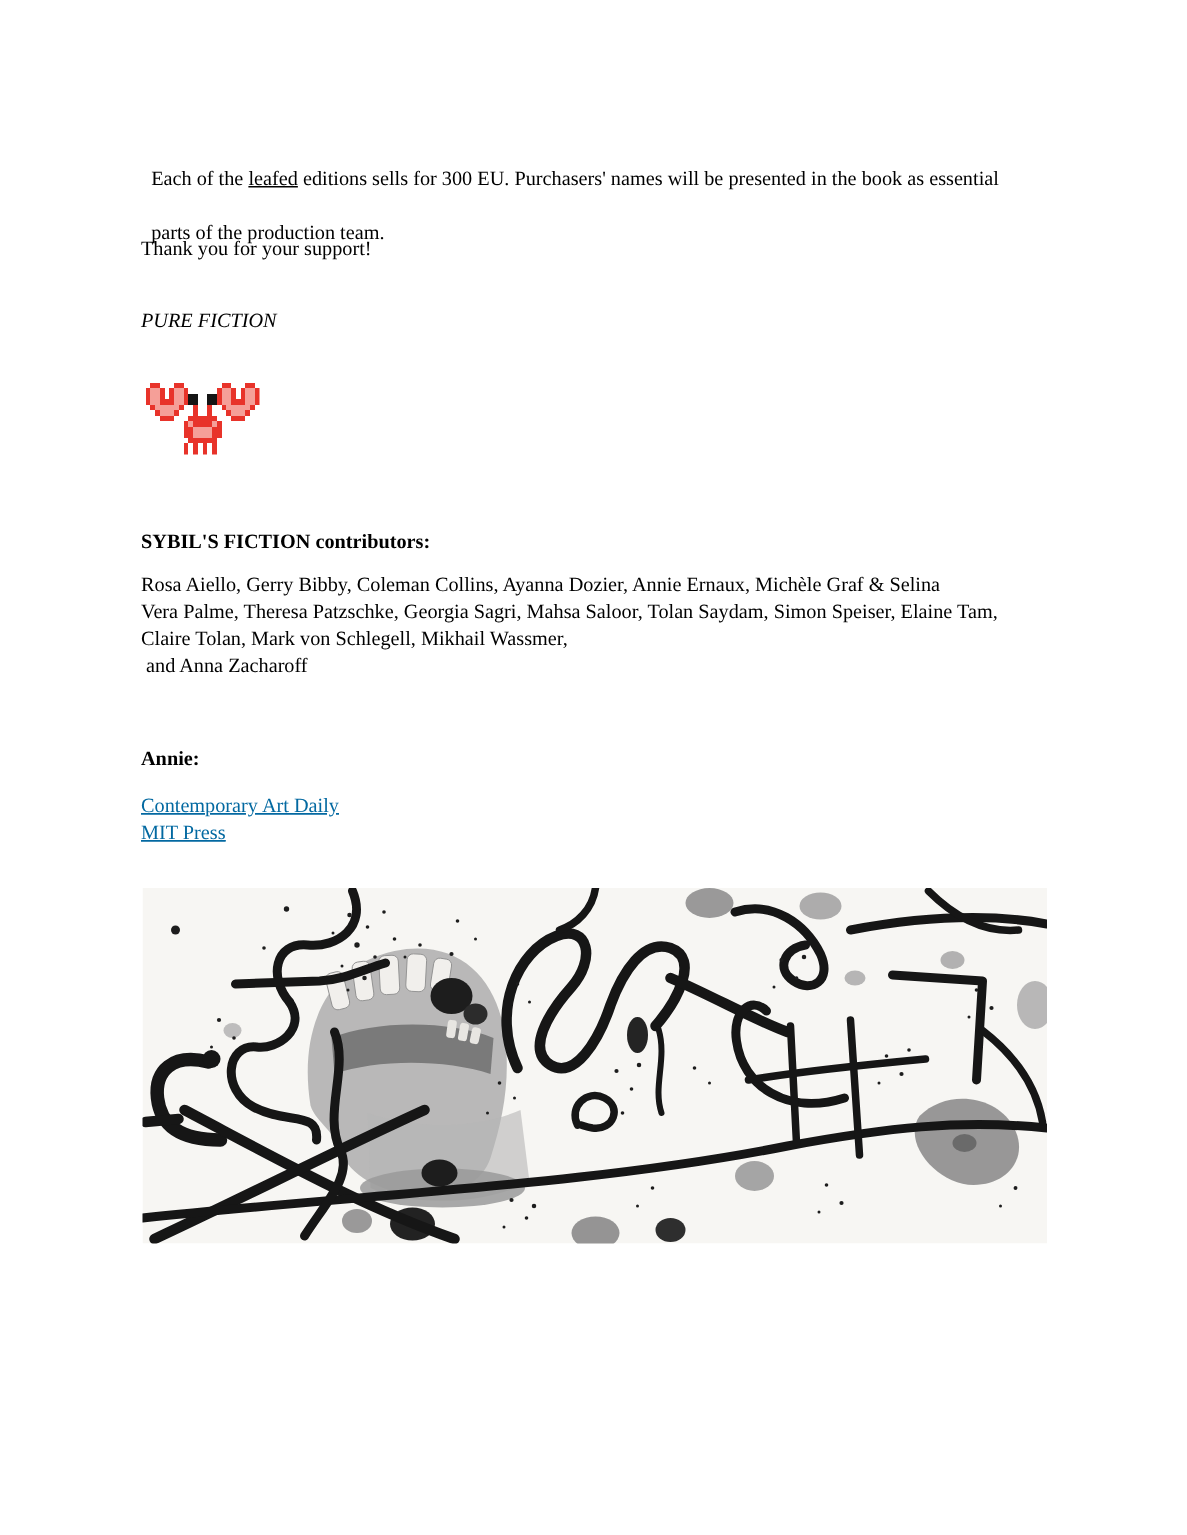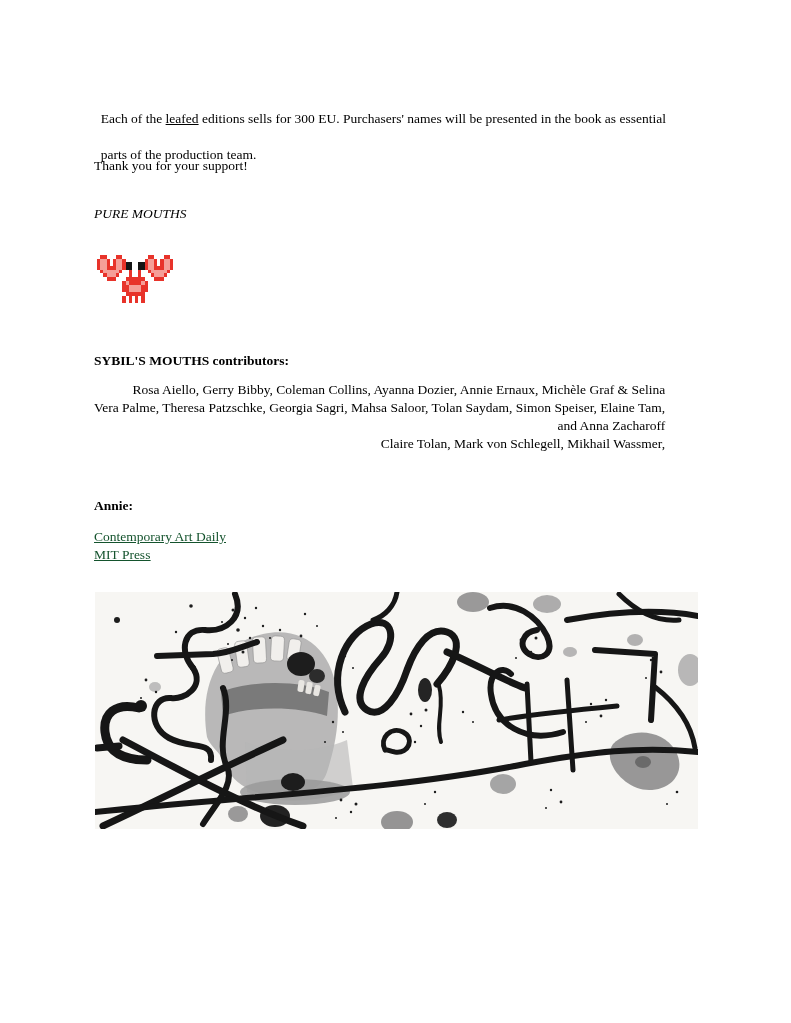--- a/index.html
+++ b/index.html
@@ -19,21 +19,21 @@
 </head>
 <body>
 
 <div class="abs text" style="left:94px;top:92px;">
   <span>Each of the </span><span class="ul">leafed</span><span> editions sells for 300 EU. Purchasers' names will be presented in the book as essential</span><br>
   <span>parts of the production team.</span>
 </div>
 
 <div class="abs text" style="left:94px;top:157px;">Thank you for your support!</div>
 
-<div class="abs text italic" style="left:94px;top:205px;">PURE MOUTHS</div>
+<div class="abs text italic" style="left:94px;top:205px;">PURE FICTION</div>
 
 <div class="abs" style="left:97px;top:255px;">
   <svg width="76" height="48" viewBox="0 0 24 13" preserveAspectRatio="none" shape-rendering="crispEdges">
     <g fill="#e8332a">
       <rect x="1" y="0" width="2" height="1"></rect>
         <rect x="6" y="0" width="2" height="1"></rect>
       <rect x="16" y="0" width="2" height="1"></rect>
         <rect x="21" y="0" width="2" height="1"></rect>
       <rect x="0" y="1" width="1" height="3"></rect>
         <rect x="3" y="1" width="1" height="3"></rect>
@@ -78,32 +78,32 @@
         <rect x="14" y="7" width="1" height="1"></rect>
       <rect x="10" y="8" width="4" height="2"></rect>
     </g>
     <g fill="#151515">
       <rect x="9" y="2" width="2" height="2"></rect>
         <rect x="13" y="2" width="2" height="2"></rect>
     </g>
   </svg>
 </div>
 
-<div class="abs text bold" style="left:94px;top:352px;">SYBIL'S MOUTHS contributors:</div>
-
-<div class="abs" style="left:94px;top:381px;text-align:right;">
+<div class="abs text bold" style="left:94px;top:352px;">SYBIL'S FICTION contributors:</div>
+
+<div class="abs" style="left:94px;top:381px;">
   <div class="text">Rosa Aiello, Gerry Bibby, Coleman Collins, Ayanna Dozier, Annie Ernaux, Michèle Graf &amp; Selina</div>
   <div class="text">Vera Palme, Theresa Patzschke, Georgia Sagri, Mahsa Saloor, Tolan Saydam, Simon Speiser, Elaine Tam,</div>
+  <div class="text">Claire Tolan, Mark von Schlegell, Mikhail Wassmer,</div>
   <div class="text"> and Anna Zacharoff</div>
-  <div class="text">Claire Tolan, Mark von Schlegell, Mikhail Wassmer,</div>
 </div>
 
 <div class="abs text bold" style="left:94px;top:497px;">Annie:</div>
 
-<div class="abs" style="left:94px;top:528px;color:#14532d;text-decoration:underline;">
+<div class="abs" style="left:94px;top:528px;color:#0369a1;text-decoration:underline;">
   <a class="link">Contemporary Art Daily</a>
   <a class="link">MIT Press</a>
 </div>
 
 <div class="abs" style="left:95px;top:592px;">
   <svg width="603" height="237" viewBox="0 0 603 237">
     <rect width="603" height="237" fill="#f7f6f3"></rect>
 
     <g>
       <path d="M112,145 C104,95 122,52 168,42 C212,33 238,62 242,102 C245,130 240,155 232,180 C226,198 205,208 182,205 C158,202 138,192 132,175 C126,160 115,155 112,145 Z" fill="#a9a9a9" opacity="0.8"></path>

